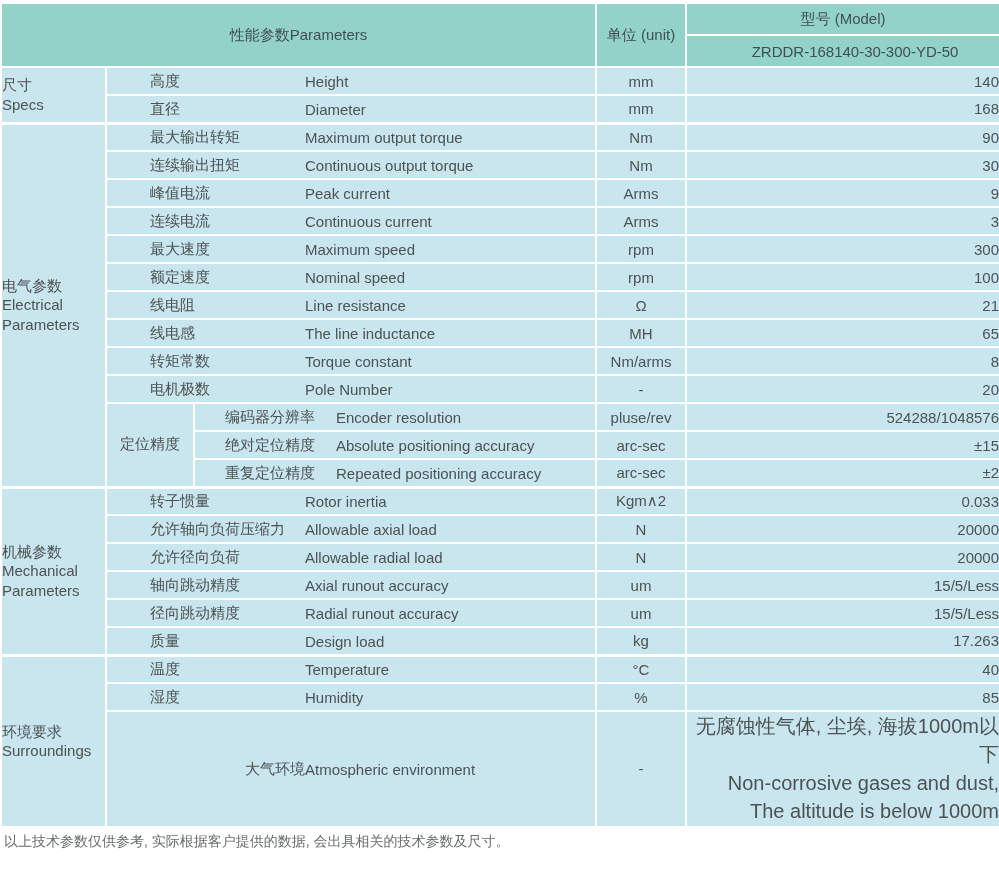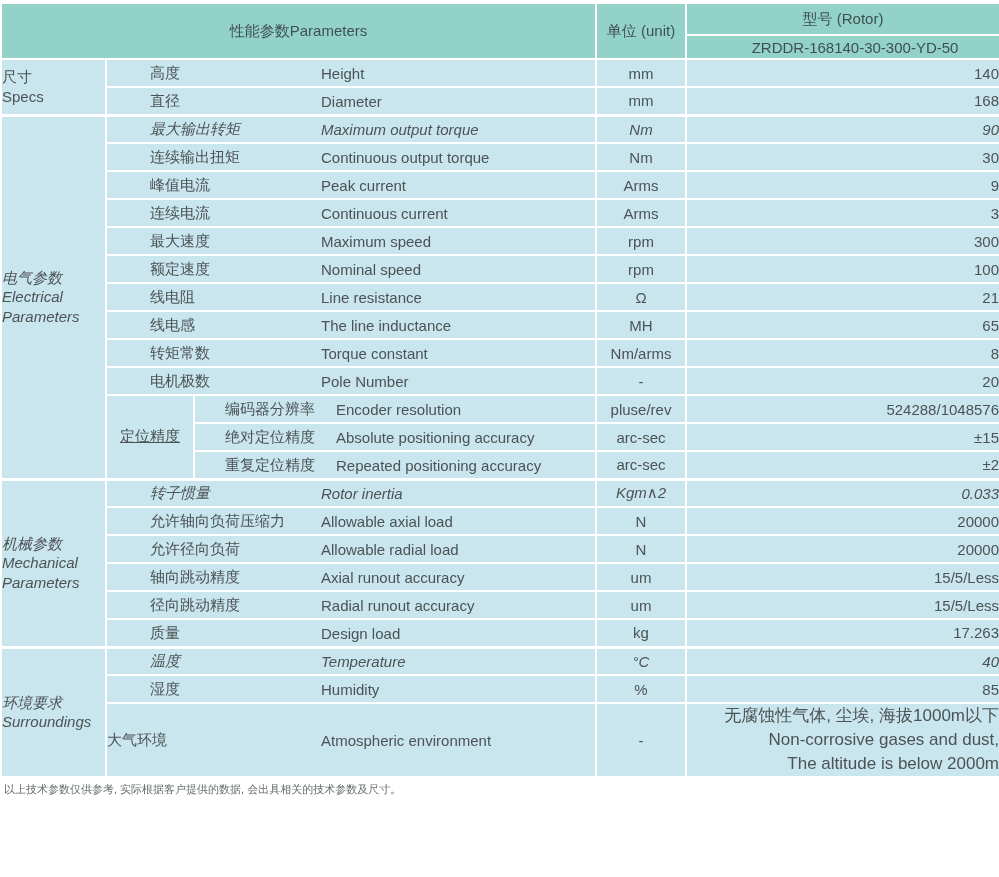--- a/index.html
+++ b/index.html
@@ -24,54 +24,54 @@
     padding: 0;
     vertical-align: middle;
     color: #4c5354;
   }
   thead th {
     background: #92d2c9;
     color: #40504f;
     text-align: center;
   }
   thead tr.hdr-row-1 th { height: 32px; }
-  thead tr.hdr-row-2 th { height: 24px; padding-left: 24px; }
+  thead tr.hdr-row-2 th { height: 32px; padding-left: 24px; }
 
   tbody td { height: 28px; }
-  tr.sec-top td { border-top: 3px solid #ffffff; font-style: italic; }
+  tr.sec-top td { border-top: 3px solid #ffffff; }
   tr.tall td { height: 66px; }
 
   .section-cell { text-align: left; line-height: 1.3; }
-  .group-cell   { text-align: center; text-decoration: underline; }
+  .group-cell   { text-align: center; }
 
   .label-cell { text-align: left; white-space: nowrap; overflow: hidden; }
   .label-cell .cn {
     display: inline-block;
-    width: 214px;
+    width: 198px;
     padding-left: 43px;
     vertical-align: middle;
   }
   .label-cell.sub .cn {
     width: 117px;
     padding-left: 6px;
     margin-left: 24px;
   }
   .label-cell.center-cn .cn {
     padding-left: 0;
-    text-align: left;
+    text-align: right;
   }
   .label-cell .en { vertical-align: middle; }
 
   .unit-cell  { text-align: center; }
   .value-cell { text-align: right; }
-  .value-cell.multi { line-height: 1.42; font-size: 17px; }
+  .value-cell.multi { line-height: 1.42; font-size: 20px; }
 
   .footnote {
     padding: 4px 0 0 4px;
-    font-size: 11px;
+    font-size: 14px;
     line-height: 1.35;
     color: #666d6e;
   }
 </style>
 </head>
 <body>
 
 <div class="page">
   <table class="spec-table">
     <colgroup>
@@ -79,21 +79,21 @@
         <col style="width:88px">
         <col style="width:117px">
       <col style="width:285px">
         <col style="width:90px">
         <col style="width:314px">
     </colgroup>
     <thead>
       <tr class="hdr-row-1">
         <th colspan="4" rowspan="2">性能参数Parameters</th>
         <th rowspan="2">单位 (unit)</th>
-        <th>型号 (Rotor)</th>
+        <th>型号 (Model)</th>
       </tr>
       <tr class="hdr-row-2">
         <th>ZRDDR-168140-30-300-YD-50</th>
       </tr>
     </thead>
     <tbody id="table-body">
         <tr>
           <td class="section-cell" rowspan="2">
             <div>尺寸</div>
             <div>Specs</div>
@@ -226,21 +226,21 @@
           <td class="label-cell" colspan="3"><span class="cn">湿度</span><span class="en">Humidity</span></td>
           <td class="unit-cell">%</td>
           <td class="value-cell">85</td>
         </tr>
         <tr class="tall">
           <td class="label-cell center-cn" colspan="3"><span class="cn">大气环境</span><span class="en">Atmospheric environment</span></td>
           <td class="unit-cell">-</td>
           <td class="value-cell multi">
             <div>无腐蚀性气体, 尘埃, 海拔1000m以下</div>
             <div>Non-corrosive gases and dust,</div>
-            <div>The altitude is below 2000m</div>
+            <div>The altitude is below 1000m</div>
           </td>
         </tr>
       </tbody>
   </table>
 
   <div class="footnote">
     <div>以上技术参数仅供参考, 实际根据客户提供的数据, 会出具相关的技术参数及尺寸。</div>
   </div>
 </div>
 

